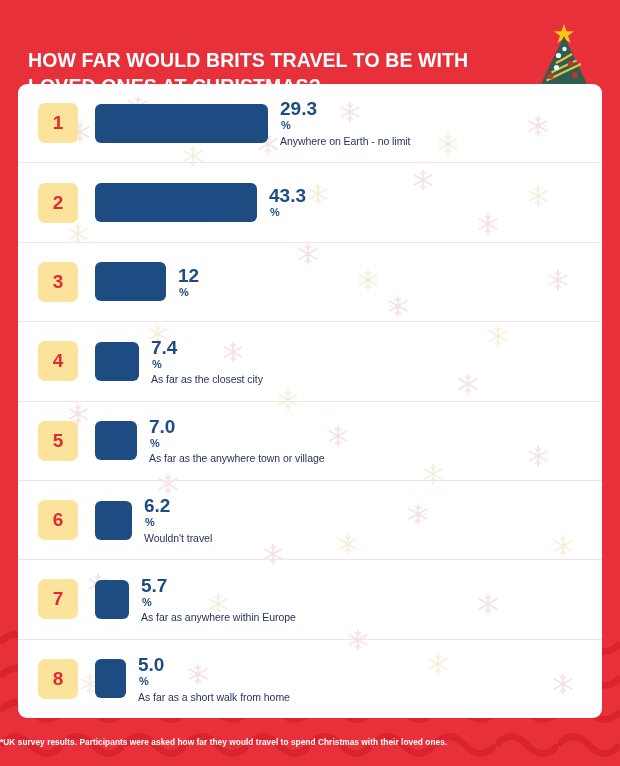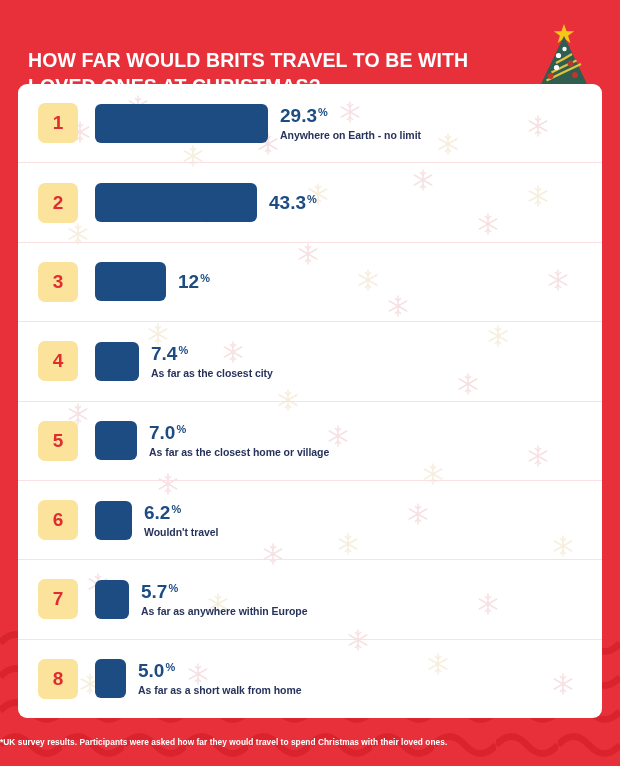--- a/index.html
+++ b/index.html
@@ -128,33 +128,34 @@
     white-space: nowrap;
   }
 
   .pct {
     color: #1D4C82;
     font-size: 19px;
     font-weight: bold;
     line-height: 1.05;
     display: flex;
     align-items: flex-start;
+    flex-direction: column;
   }
 
   .pct-sym {
     font-size: 11px;
     font-weight: bold;
     margin-left: 1px;
     margin-top: 1px;
   }
 
   .desc {
     color: #28335C;
     font-size: 10.5px;
-    font-weight: bold;
+    font-weight: normal;
     margin-top: 3px;
     letter-spacing: -0.05px;
   }
 
   
   #footer {
     position: absolute;
     left: 0; right: 0;
     bottom: 0;
     height: 48px;
@@ -327,21 +328,21 @@
       </div>
 
       <div class="row">
         <div class="rank-badge">5</div>
         <div class="bar" style="width: 42px;"></div>
         <div class="value-block">
           <div class="pct">
             <span>7.0</span>
               <span class="pct-sym">%</span>
           </div>
-          <div class="desc">As far as the closest home or village</div>
+          <div class="desc">As far as the anywhere town or village</div>
         </div>
       </div>
 
       <div class="row">
         <div class="rank-badge">6</div>
         <div class="bar" style="width: 37px;"></div>
         <div class="value-block">
           <div class="pct">
             <span>6.2</span>
               <span class="pct-sym">%</span>

